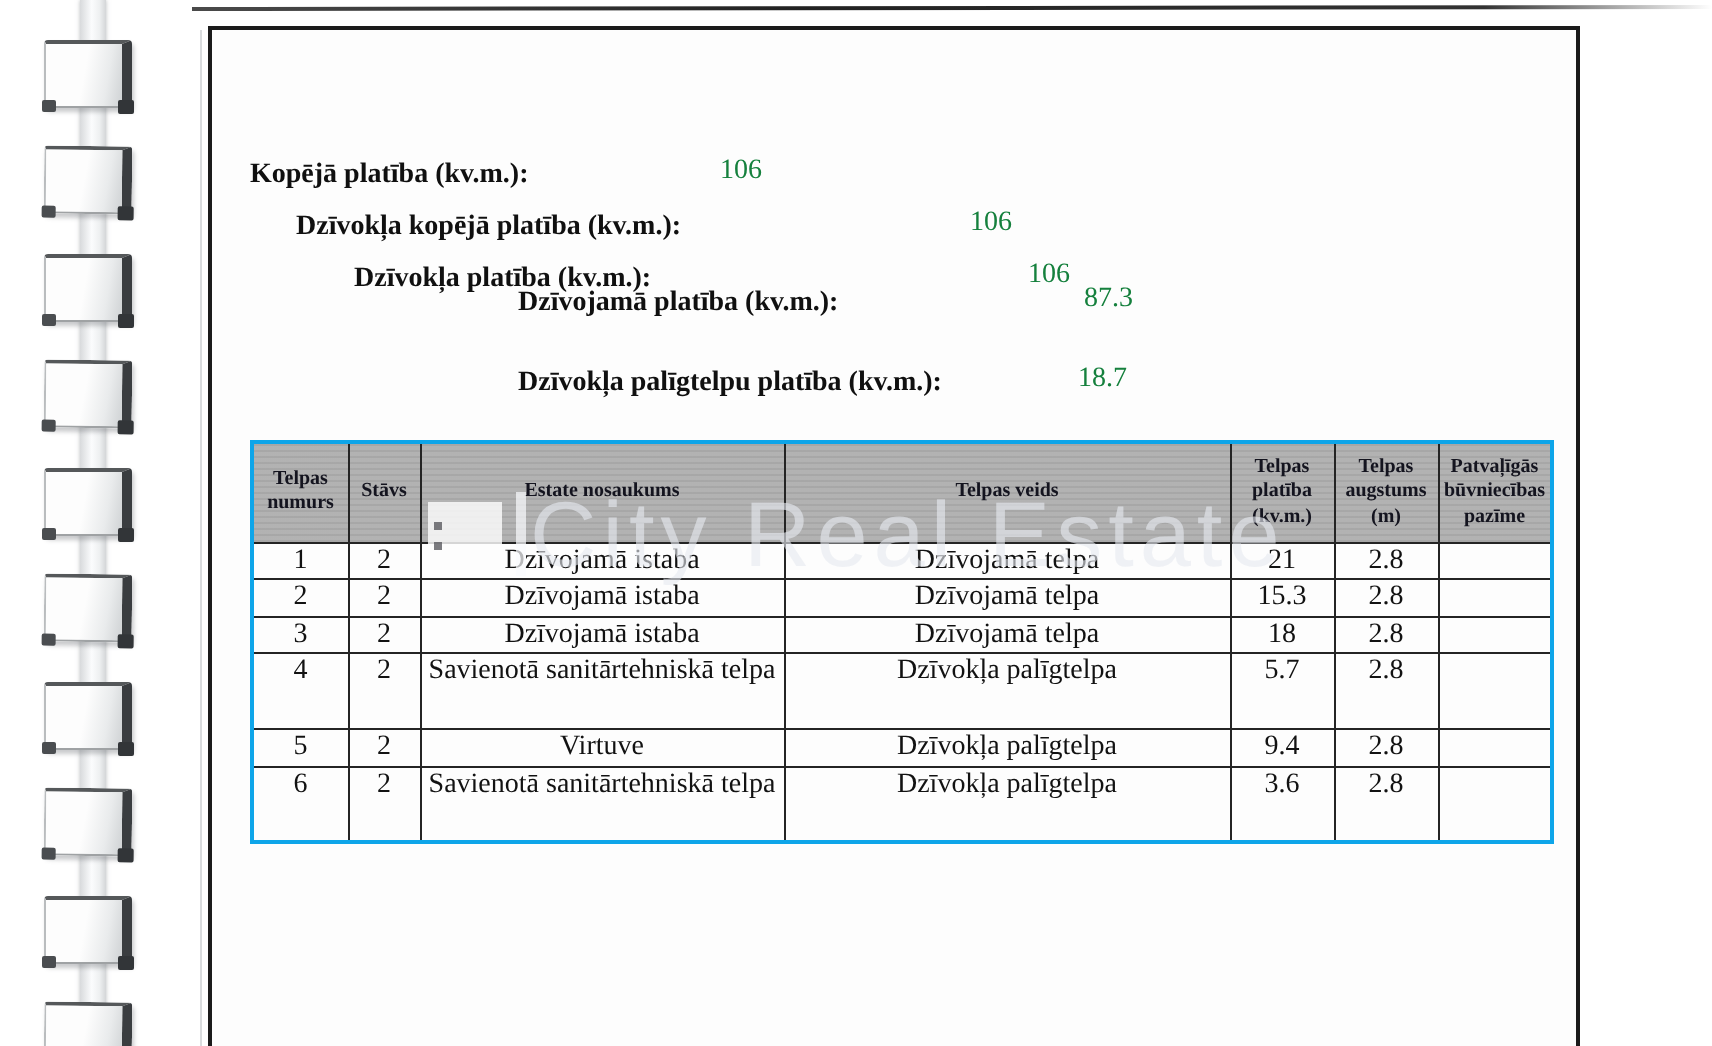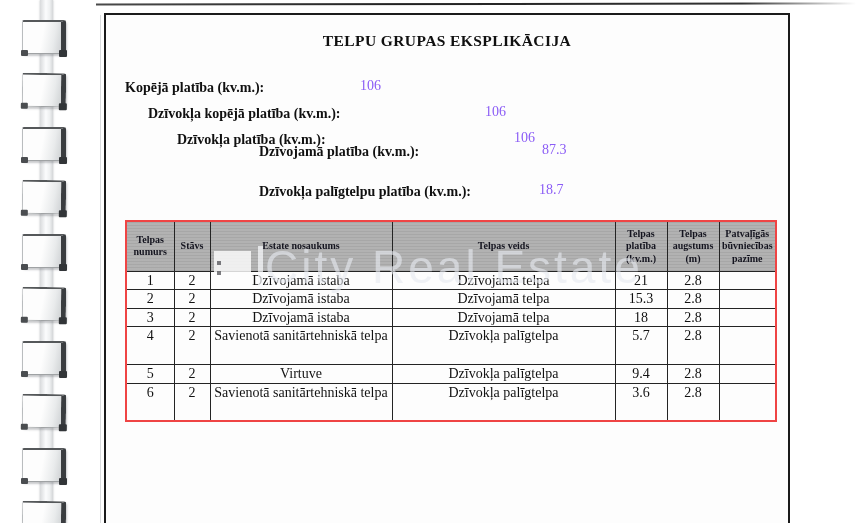--- a/index.html
+++ b/index.html
@@ -49,32 +49,32 @@
   }
 
   .title{
     position:absolute;top:17px;left:0;right:0;text-align:center;
     font-weight:bold;font-size:15.5px;letter-spacing:.4px;color:#101010;
     white-space:nowrap;
   }
 
   .sline{position:absolute;white-space:nowrap;height:18px;text-align:right;}
   .slabel{font-weight:bold;font-size:14px;color:#101010;}
-  .svalue{position:absolute;top:0;font-size:14px;color:#8b5cf6;}
+  .svalue{position:absolute;top:0;font-size:14px;color:#15803d;}
   .sline-0{left:19px;top:63px;}   .sline-0 .svalue{left:235px;}
   .sline-1{left:42px;top:89px;}   .sline-1 .svalue{left:337px;}
   .sline-2{left:71px;top:115px;}  .sline-2 .svalue{left:337px;}
   .sline-3{left:153px;top:127px;} .sline-3 .svalue{left:283px;}
   .sline-4{left:153px;top:167px;} .sline-4 .svalue{left:280px;}
 
   
   table.extable{
     position:absolute;left:19px;top:205px;width:650px;
     border-collapse:collapse;table-layout:fixed;
-    border:2px solid #ef4444;
+    border:2px solid #0ea5e9;
   }
   .extable th,.extable td{border:1px solid #242424;padding:0;overflow:hidden;}
   .extable thead tr{height:50px;}
   .extable th{
     background:#b0b0b0;
     background-image:repeating-linear-gradient(0deg, rgba(140,140,140,.25) 0 1px, rgba(186,186,186,.2) 1px 3px);
     font-weight:bold;font-size:10px;line-height:12.5px;color:#14141f;
     white-space:pre-line;vertical-align:middle;text-align:center;
   }
   .extable td{
@@ -117,21 +117,20 @@
     <div class="clip" style="top:234px"></div>
     <div class="clip" style="top:287px"></div>
     <div class="clip" style="top:341px"></div>
     <div class="clip" style="top:394px"></div>
     <div class="clip" style="top:448px"></div>
     <div class="clip" style="top:501px"></div>
   </div>
 
   <div class="page">
 
-    <div class="title">TELPU GRUPAS EKSPLIKĀCIJA</div>
 
     <div>
       <div class="sline sline-0">
         <span class="slabel">Kopējā platība (kv.m.):</span>
         <span class="svalue">106</span>
       </div>
       <div class="sline sline-1">
         <span class="slabel">Dzīvokļa kopējā platība (kv.m.):</span>
         <span class="svalue">106</span>
       </div>

